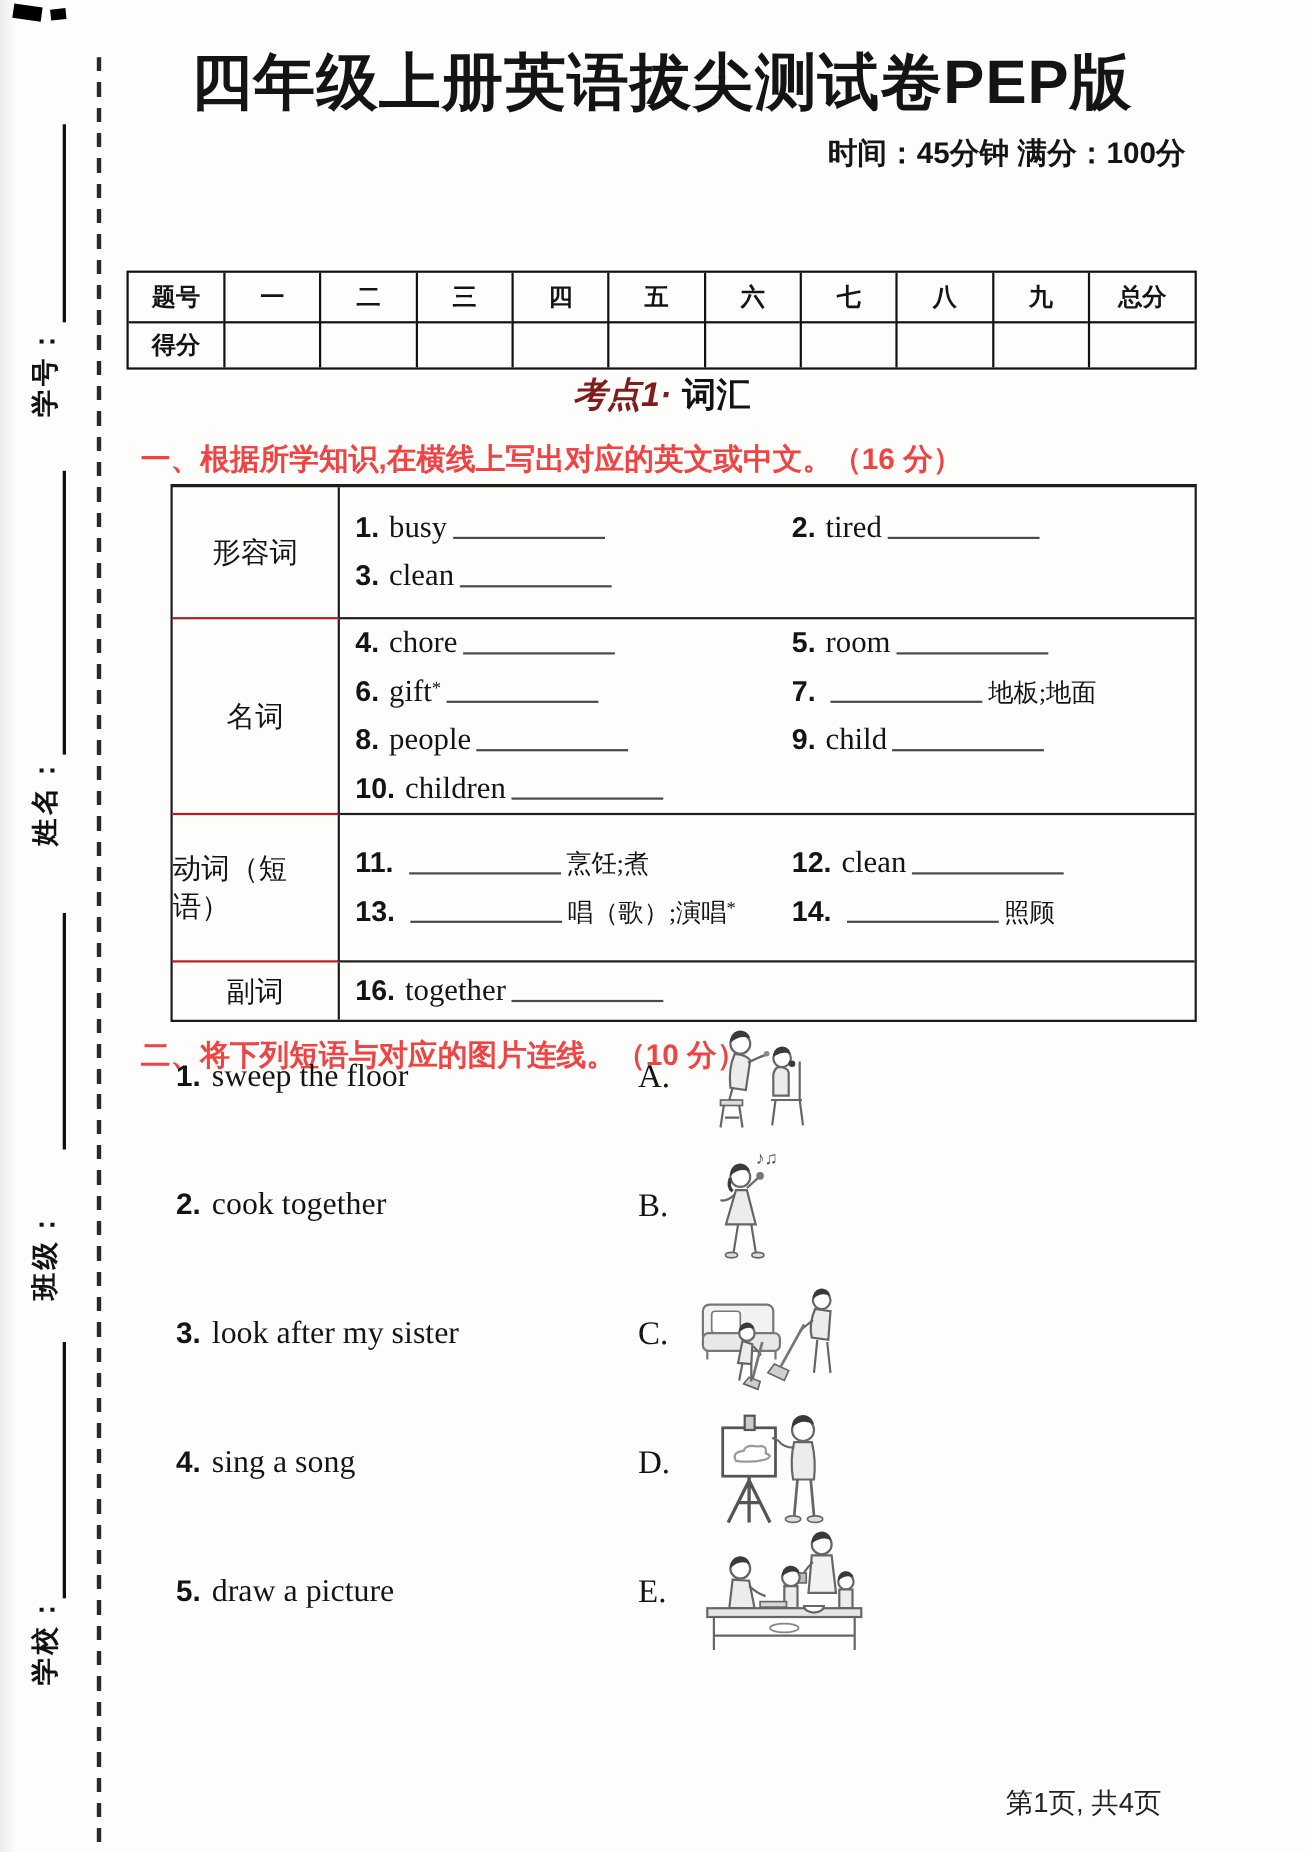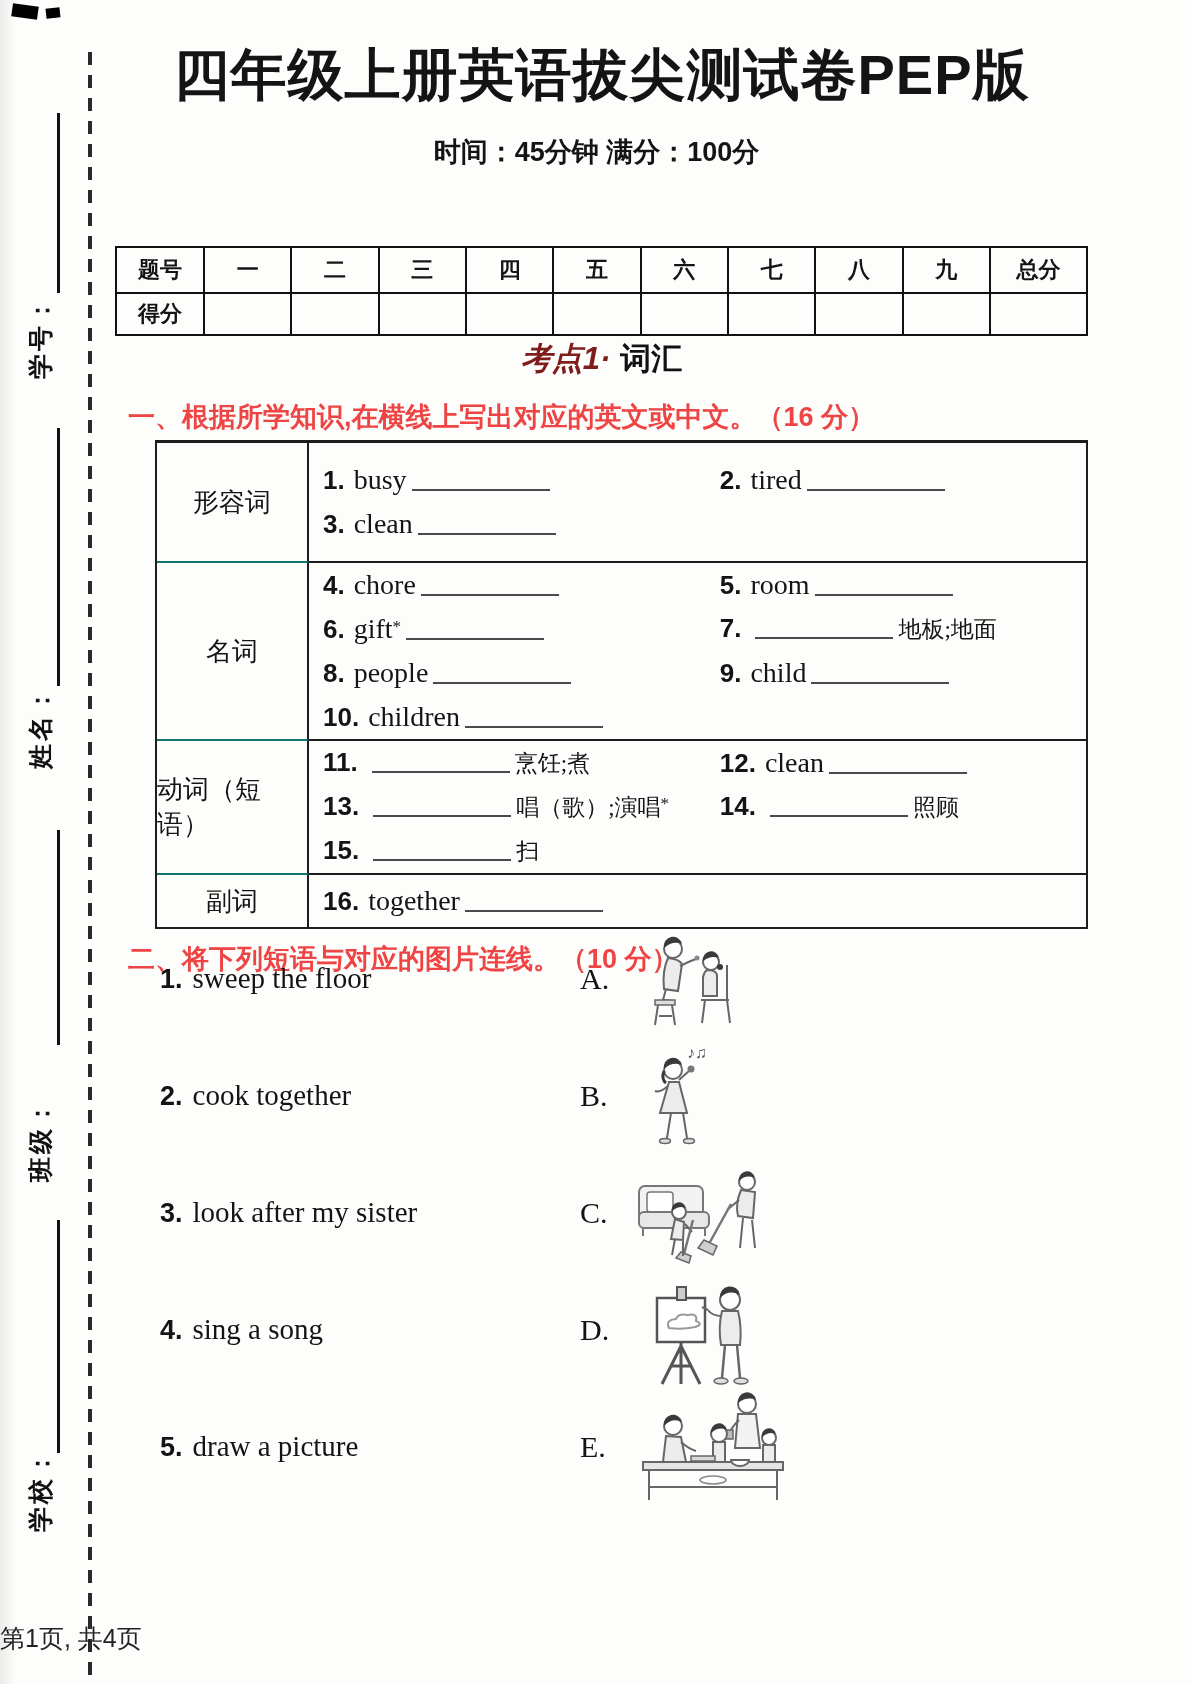--- a/index.html
+++ b/index.html
@@ -21,21 +21,21 @@
   .side-label { position:absolute; left:-20px; width:120px; height:32px;
     transform:rotate(-90deg); text-align:center; font-size:25px; font-weight:600;
     letter-spacing:3px; font-family:"Liberation Sans", sans-serif; color:#111; }
 
   .artifact { position:absolute; background:#000; }
 
   
   .header { position:absolute; left:115px; top:38px; width:973px; text-align:center; }
   .title { font-size:56px; font-weight:800; font-family:"Liberation Sans", sans-serif; letter-spacing:1px; }
   .subtitle { margin-top:16px; font-size:44px; font-weight:800; font-family:"Liberation Sans", sans-serif; }
-  .meta { margin-top:20px; padding-right:10px; font-size:27px;
+  .meta { margin-top:7px; text-align:right; padding-right:10px; font-size:27px;
     font-weight:600; font-family:"Liberation Sans", sans-serif; }
 
   
   .score-table { position:absolute; left:115px; top:246px; width:973px;
     border:2.5px solid #111; display:grid;
     grid-template-columns:86px repeat(9,1fr) 97px; grid-template-rows:44px 42px; }
   .score-table .cell { display:flex; align-items:center; justify-content:center;
     font-size:22px; font-weight:700; }
   .score-table .bl { border-left:2px solid #111; }
   .score-table .bt { border-top:2px solid #111; }
@@ -46,21 +46,21 @@
   .kaodian .gray { color:#7f1d1d;font-style:italic; }
   .kaodian .black { color:#121212; margin-left:10px; }
 
   .q-title { position:absolute; left:128px; font-size:27px; font-weight:700;
     font-family:"Liberation Sans", sans-serif; color:#ef4444; }
 
   
   .vocab-table { position:absolute; left:155px; top:440px; width:933px;
     border:2.5px solid #1d1d1d; border-top-width:3.5px; display:grid;
     grid-template-columns:152px 1fr; grid-template-rows:120px 178px 134px 52px; }
-  .vcat { border-right:2px solid #1d1d1d; border-bottom:2px solid #0f766e;
+  .vcat { border-right:2px solid #1d1d1d; border-bottom:2px solid #b91c1c;
     display:flex; align-items:center; justify-content:center; font-size:26px; font-weight:500; }
   .vcell { border-bottom:2px solid #1d1d1d; padding-left:14px;
     display:flex; flex-direction:column; justify-content:center; }
   .vcat.last, .vcell.last { border-bottom:none; }
   .vline { display:grid; grid-template-columns:52% 48%; align-items:center; height:44px; }
   .vitem { white-space:nowrap; }
   .vnum { font-family:"Liberation Sans", sans-serif; font-weight:600; font-size:26px; margin-right:9px; }
   .ven { font-size:28px; }
   .vcn { font-size:23px; font-weight:500; }
   .star { font-size:17px; }
@@ -68,21 +68,21 @@
     border-bottom:2px solid #4a4a4a; margin:0 5px; vertical-align:-2px; }
 
   
   .match { position:absolute; left:115px; top:920px; width:975px; }
   .mrow { display:flex; align-items:center; height:117px; }
   .mphrase { width:465px; padding-left:45px; font-size:29px; }
   .mnum { font-family:"Liberation Sans", sans-serif; font-weight:600; font-size:27px; margin-right:10px; }
   .mletter { width:55px; font-size:30px; }
   .mimg { width:180px; display:flex; align-items:center; }
 
-  .footer { position:absolute; left:0; top:1622px; width:1056px; text-align:left;
+  .footer { position:absolute; left:0; top:1622px; width:1056px; text-align:right;
     font-size:25px; font-family:"Liberation Sans", sans-serif; color:#222; }
 </style>
 </head>
 <body>
 
 <div class="page-shadow"></div>
 <div class="artifact" style="left:12px; top:5px; width:26px; height:13px; transform:rotate(8deg);"></div>
 <div class="artifact" style="left:46px; top:8px; width:14px; height:10px; transform:rotate(-6deg);"></div>
 
 <div class="dash-line"></div>
@@ -164,23 +164,20 @@
 
   <div class="vcat">动词（短语）</div>
   <div class="vcell">
     <div class="vline">
       <span class="vitem"><span class="vnum">11.</span><span class="blank"></span><span class="vcn">烹饪;煮</span></span>
       <span class="vitem"><span class="vnum">12.</span><span class="ven">clean</span><span class="blank"></span></span>
     </div>
     <div class="vline">
       <span class="vitem"><span class="vnum">13.</span><span class="blank"></span><span class="vcn">唱（歌）;演唱</span><sup class="star">*</sup></span>
       <span class="vitem"><span class="vnum">14.</span><span class="blank"></span><span class="vcn">照顾</span></span>
-    </div>
-    <div class="vline">
-      <span class="vitem"><span class="vnum">15.</span><span class="blank"></span><span class="vcn">扫</span></span>
     </div>
   </div>
 
   <div class="vcat last">副词</div>
   <div class="vcell last">
     <div class="vline">
       <span class="vitem"><span class="vnum">16.</span><span class="ven">together</span><span class="blank"></span></span>
     </div>
   </div>
 </div>

